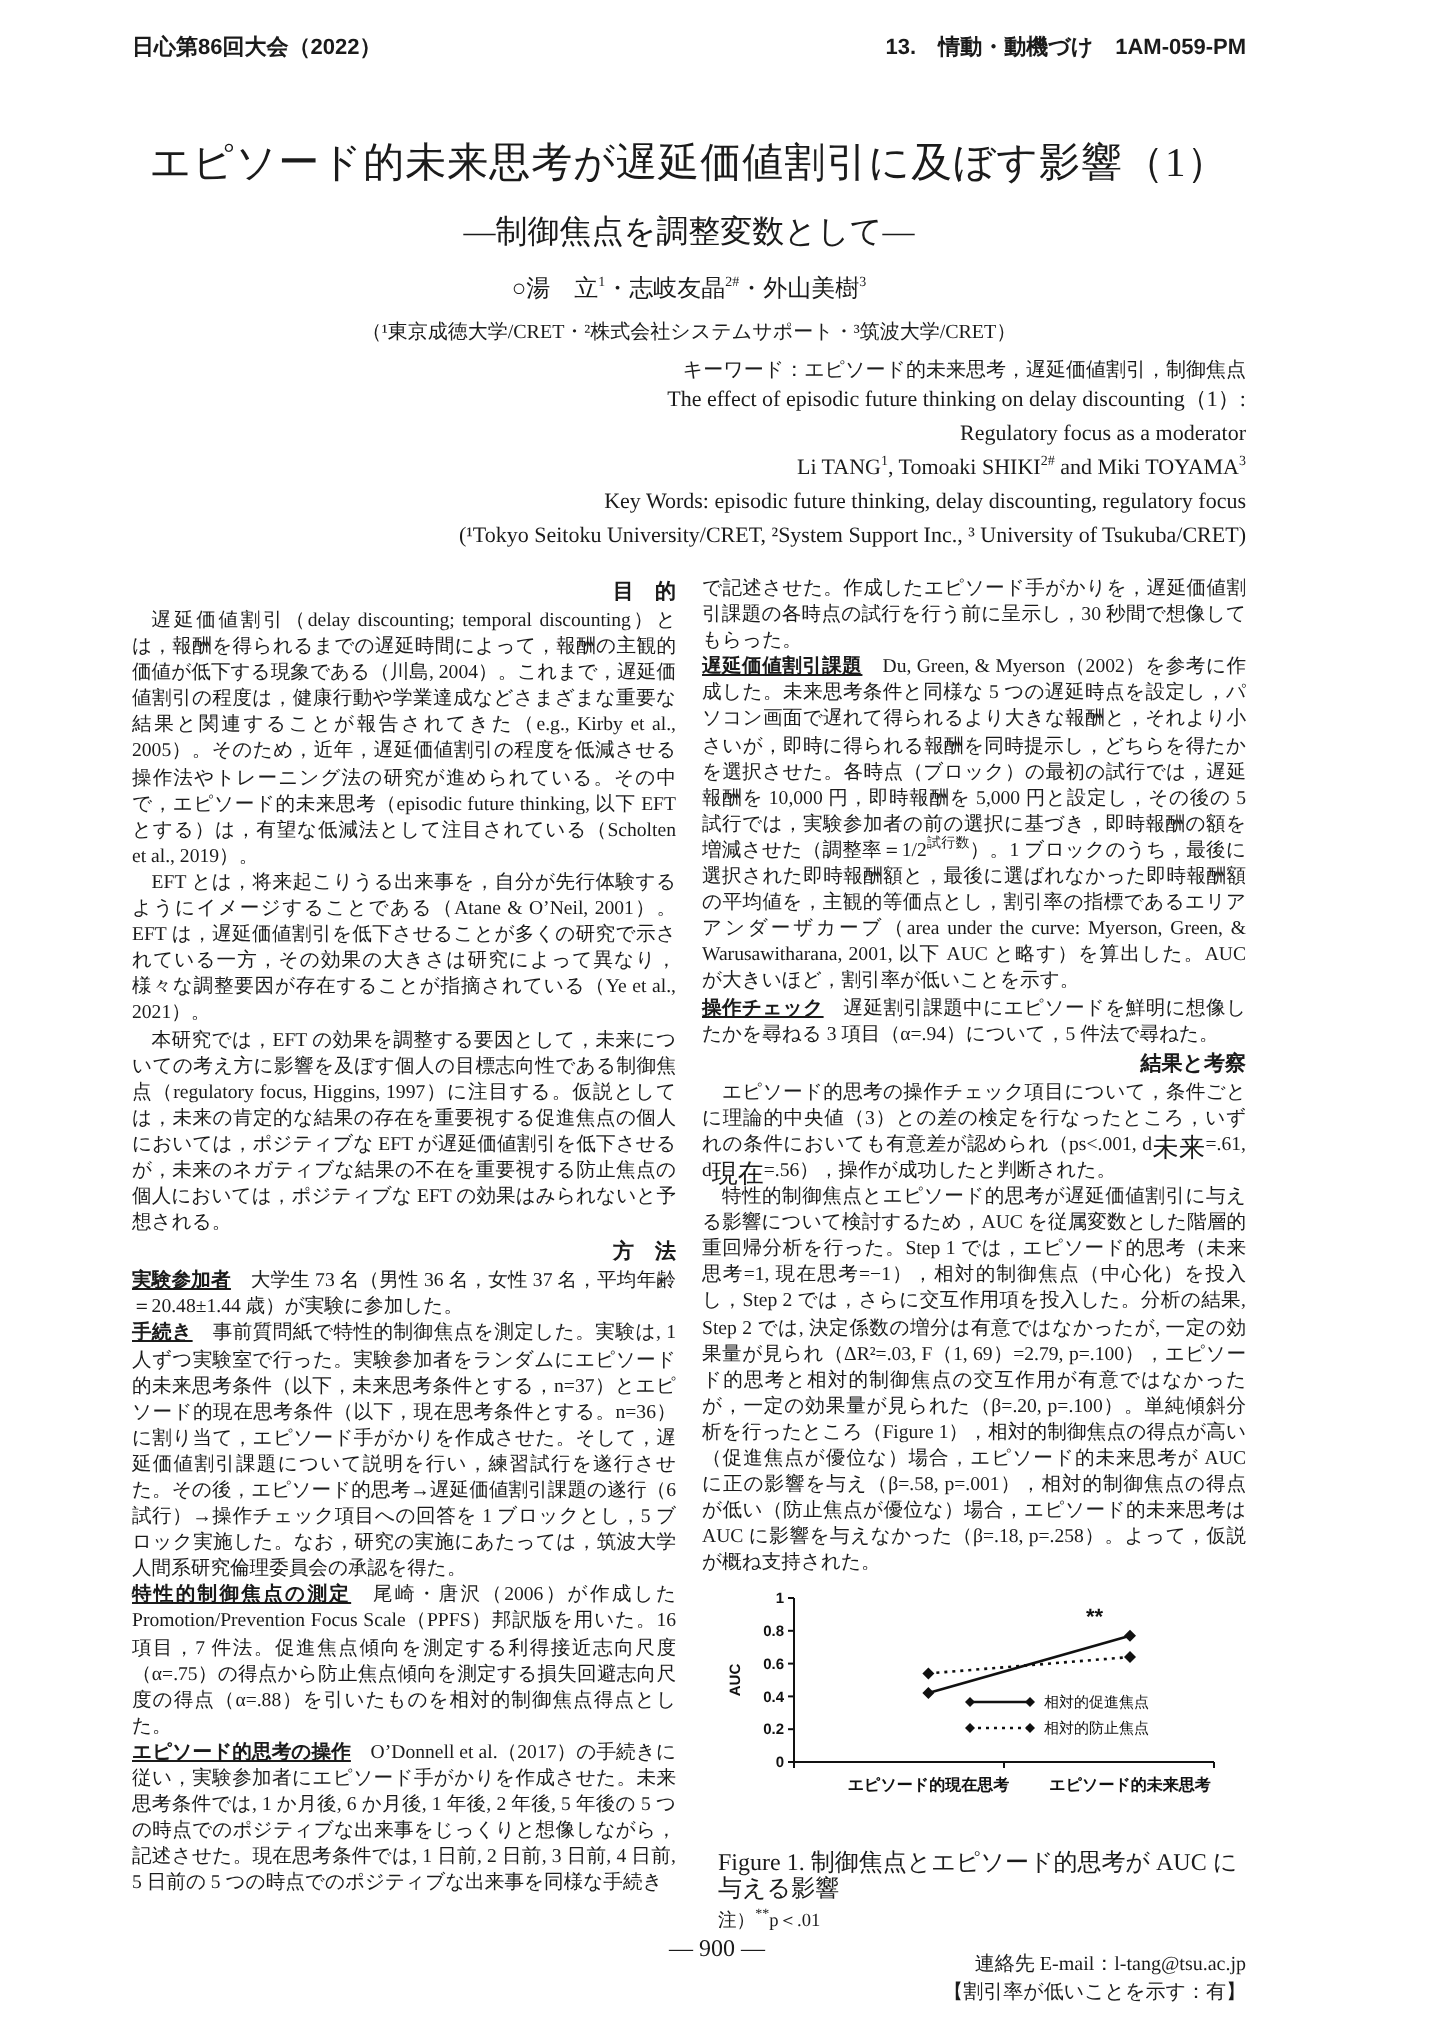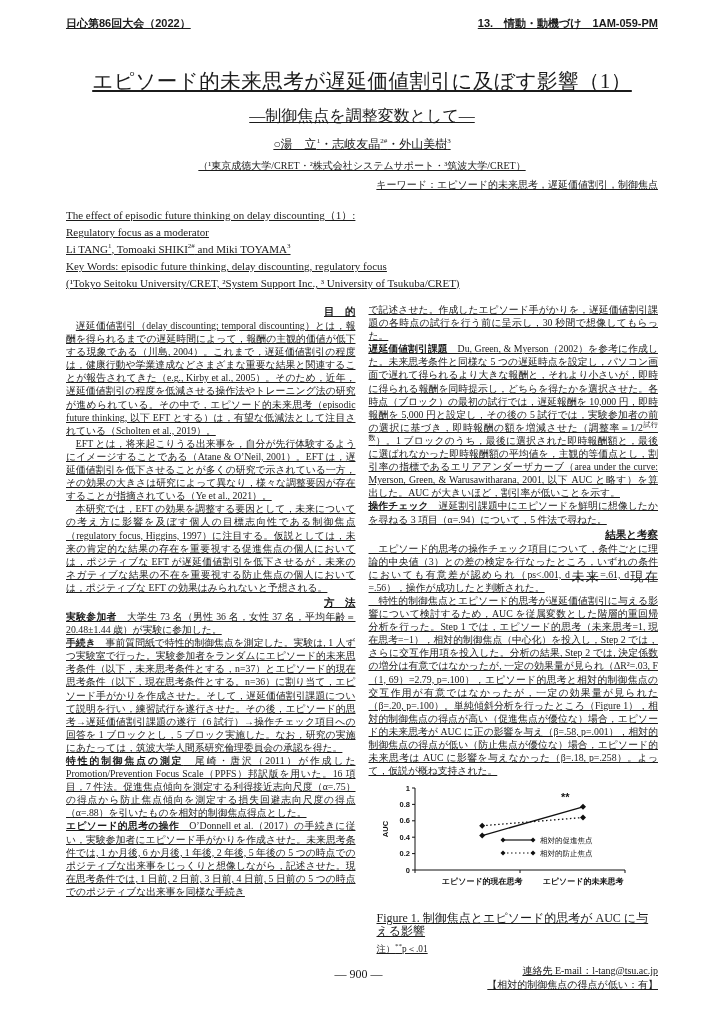--- a/index.html
+++ b/index.html
@@ -1,26 +1,26 @@
 <!DOCTYPE html>
 <html><head>
 <meta charset="utf-8">
 <style>
   html,body{margin:0;padding:0;background:#fff;}
   .page{position:relative;width:717px;height:1012px;background:#ffffff;box-sizing:border-box;
-        padding:16px 59px 0 66px;overflow:hidden;color:#1b1b1b;
-        font-family:"Liberation Serif","DejaVu Serif",serif;text-decoration:underline;}
+        padding:16px 94px 0 66px;overflow:hidden;color:#1b1b1b;
+        font-family:"Liberation Serif","DejaVu Serif",serif;}
   .header{display:flex;justify-content:space-between;font-family:"Liberation Sans","DejaVu Sans",sans-serif;
           font-weight:bold;font-size:11px;}
   .title{margin:36px 0 0;text-align:center;font-size:20.5px;font-weight:500;letter-spacing:.5px;}
   .subtitle{margin-top:11px;text-align:center;font-size:16px;}
   .authors{margin-top:9px;text-align:center;font-size:12px;}
   .affil{margin-top:6px;text-align:center;font-size:10px;}
   .keywords{margin-top:5px;text-align:right;font-size:10px;}
-  .en-block{margin-top:15px;text-align:left;font-size:11px;line-height:17px;}
+  .en-block{text-align:right;font-size:11px;line-height:17px;}
   sup{font-size:7px;vertical-align:super;line-height:0;}
   sub{font-size:13px;vertical-align:sub;line-height:0;}
   .columns{display:flex;gap:13px;margin-top:11px;}
   .col{width:50%;font-size:9.8px;line-height:13.1px;}
   .col p{margin:0;text-align:justify;}
   .ind{text-indent:1em;}
   .lead{font-family:"Liberation Sans","DejaVu Sans",sans-serif;font-weight:bold;text-decoration:underline;text-underline-offset:1px;}
   .sec-h{text-align:right;font-family:"Liberation Sans","DejaVu Sans",sans-serif;font-weight:bold;
          font-size:10.5px;line-height:14px;margin:1px 0;}
   .figure{margin:5px 0 0 8px;}
@@ -62,21 +62,21 @@
   <div class="columns">
 
     <div class="col">
       <div class="sec-h">目　的</div>
       <p class="ind">遅延価値割引（delay discounting; temporal discounting）とは，報酬を得られるまでの遅延時間によって，報酬の主観的価値が低下する現象である（川島, 2004）。これまで，遅延価値割引の程度は，健康行動や学業達成などさまざまな重要な結果と関連することが報告されてきた（e.g., Kirby et al., 2005）。そのため，近年，遅延価値割引の程度を低減させる操作法やトレーニング法の研究が進められている。その中で，エピソード的未来思考（episodic future thinking, 以下 EFT とする）は，有望な低減法として注目されている（Scholten et al., 2019）。</p>
       <p class="ind">EFT とは，将来起こりうる出来事を，自分が先行体験するようにイメージすることである（Atane &amp; O’Neil, 2001）。EFT は，遅延価値割引を低下させることが多くの研究で示されている一方，その効果の大きさは研究によって異なり，様々な調整要因が存在することが指摘されている（Ye et al., 2021）。</p>
       <p class="ind">本研究では，EFT の効果を調整する要因として，未来についての考え方に影響を及ぼす個人の目標志向性である制御焦点（regulatory focus, Higgins, 1997）に注目する。仮説としては，未来の肯定的な結果の存在を重要視する促進焦点の個人においては，ポジティブな EFT が遅延価値割引を低下させるが，未来のネガティブな結果の不在を重要視する防止焦点の個人においては，ポジティブな EFT の効果はみられないと予想される。</p>
       <div class="sec-h">方　法</div>
       <p><span class="lead">実験参加者</span><span>　大学生 73 名（男性 36 名，女性 37 名，平均年齢＝20.48±1.44 歳）が実験に参加した。</span></p>
       <p><span class="lead">手続き</span><span>　事前質問紙で特性的制御焦点を測定した。実験は, 1 人ずつ実験室で行った。実験参加者をランダムにエピソード的未来思考条件（以下，未来思考条件とする，n=37）とエピソード的現在思考条件（以下，現在思考条件とする。n=36）に割り当て，エピソード手がかりを作成させた。そして，遅延価値割引課題について説明を行い，練習試行を遂行させた。その後，エピソード的思考→遅延価値割引課題の遂行（6 試行）→操作チェック項目への回答を 1 ブロックとし，5 ブロック実施した。なお，研究の実施にあたっては，筑波大学人間系研究倫理委員会の承認を得た。</span></p>
-      <p><span class="lead">特性的制御焦点の測定</span><span>　尾崎・唐沢（2011）が作成した Promotion/Prevention Focus Scale（PPFS）邦訳版を用いた。16 項目，7 件法。促進焦点傾向を測定する利得接近志向尺度（α=.75）の得点から防止焦点傾向を測定する損失回避志向尺度の得点（α=.88）を引いたものを相対的制御焦点得点とした。</span></p>
+      <p><span class="lead">特性的制御焦点の測定</span><span>　尾崎・唐沢（2006）が作成した Promotion/Prevention Focus Scale（PPFS）邦訳版を用いた。16 項目，7 件法。促進焦点傾向を測定する利得接近志向尺度（α=.75）の得点から防止焦点傾向を測定する損失回避志向尺度の得点（α=.88）を引いたものを相対的制御焦点得点とした。</span></p>
       <p><span class="lead">エピソード的思考の操作</span><span>　O’Donnell et al.（2017）の手続きに従い，実験参加者にエピソード手がかりを作成させた。未来思考条件では, 1 か月後, 6 か月後, 1 年後, 2 年後, 5 年後の 5 つの時点でのポジティブな出来事をじっくりと想像しながら，記述させた。現在思考条件では, 1 日前, 2 日前, 3 日前, 4 日前, 5 日前の 5 つの時点でのポジティブな出来事を同様な手続き</span></p>
     </div>
 
     <div class="col">
       <p>で記述させた。作成したエピソード手がかりを，遅延価値割引課題の各時点の試行を行う前に呈示し，30 秒間で想像してもらった。</p>
       <p><span class="lead">遅延価値割引課題</span><span>　Du, Green, &amp; Myerson（2002）を参考に作成した。未来思考条件と同様な 5 つの遅延時点を設定し，パソコン画面で遅れて得られるより大きな報酬と，それより小さいが，即時に得られる報酬を同時提示し，どちらを得たかを選択させた。各時点（ブロック）の最初の試行では，遅延報酬を 10,000 円，即時報酬を 5,000 円と設定し，その後の 5 試行では，実験参加者の前の選択に基づき，即時報酬の額を増減させた（調整率＝1/2</span><sup>試行数</sup><span>）。1 ブロックのうち，最後に選択された即時報酬額と，最後に選ばれなかった即時報酬額の平均値を，主観的等価点とし，割引率の指標であるエリアアンダーザカーブ（area under the curve: Myerson, Green, &amp; Warusawitharana, 2001, 以下 AUC と略す）を算出した。AUC が大きいほど，割引率が低いことを示す。</span></p>
       <p><span class="lead">操作チェック</span><span>　遅延割引課題中にエピソードを鮮明に想像したかを尋ねる 3 項目（α=.94）について，5 件法で尋ねた。</span></p>
       <div class="sec-h">結果と考察</div>
       <p><span>　エピソード的思考の操作チェック項目について，条件ごとに理論的中央値（3）との差の検定を行なったところ，いずれの条件においても有意差が認められ（ps&lt;.001, d</span><sub>未来</sub><span>=.61, d</span><sub>現在</sub><span>=.56），操作が成功したと判断された。</span></p>
       <p>　特性的制御焦点とエピソード的思考が遅延価値割引に与える影響について検討するため，AUC を従属変数とした階層的重回帰分析を行った。Step 1 では，エピソード的思考（未来思考=1, 現在思考=−1），相対的制御焦点（中心化）を投入し，Step 2 では，さらに交互作用項を投入した。分析の結果, Step 2 では, 決定係数の増分は有意ではなかったが, 一定の効果量が見られ（ΔR²=.03, F（1, 69）=2.79, p=.100），エピソード的思考と相対的制御焦点の交互作用が有意ではなかったが，一定の効果量が見られた（β=.20, p=.100）。単純傾斜分析を行ったところ（Figure 1），相対的制御焦点の得点が高い（促進焦点が優位な）場合，エピソード的未来思考が AUC に正の影響を与え（β=.58, p=.001），相対的制御焦点の得点が低い（防止焦点が優位な）場合，エピソード的未来思考は AUC に影響を与えなかった（β=.18, p=.258）。よって，仮説が概ね支持された。</p>
@@ -118,21 +118,21 @@
             <path d="M 126 68.5 L 128.5 71 L 126 73.5 L 123.5 71 Z" fill="#111111"></path>
             <path d="M 156 68.5 L 158.5 71 L 156 73.5 L 153.5 71 Z" fill="#111111"></path>
             <text x="163" y="73.6" class="leg">相対的防止焦点</text>
           </svg>
         <div class="fig-caption">Figure 1. 制御焦点とエピソード的思考が AUC に与える影響</div>
         <div class="fig-note"><span>注）</span><sup>**</sup><span>p＜.01</span></div>
       </div>
 
       <div class="contact">
         <div>連絡先 E-mail：l-tang@tsu.ac.jp</div>
-        <div>【相対的制御焦点の得点が低い：有】</div>
+        <div>【割引率が低いことを示す：有】</div>
       </div>
     </div>
 
   </div>
 
   <div class="page-number">― 900 ―</div>
 
 </div>
 
 </body></html>

